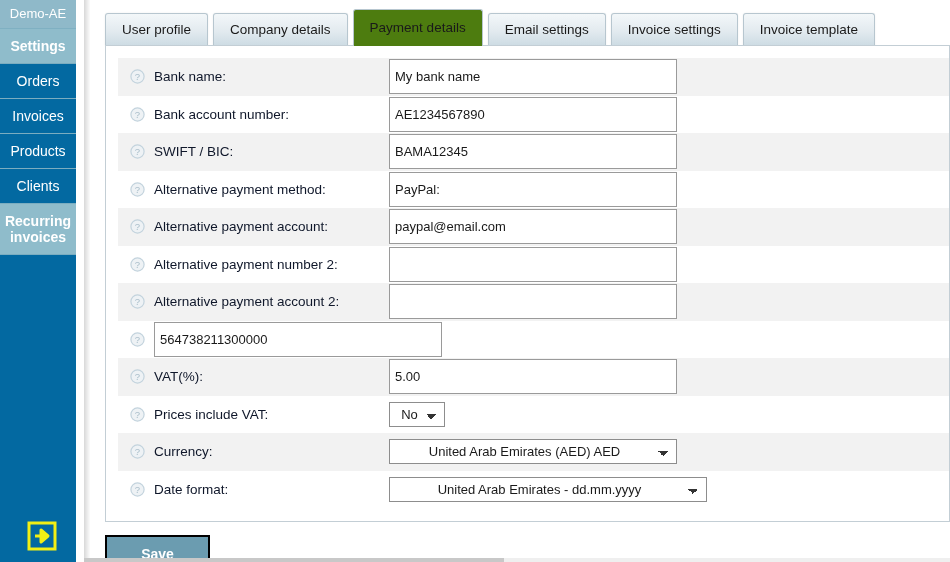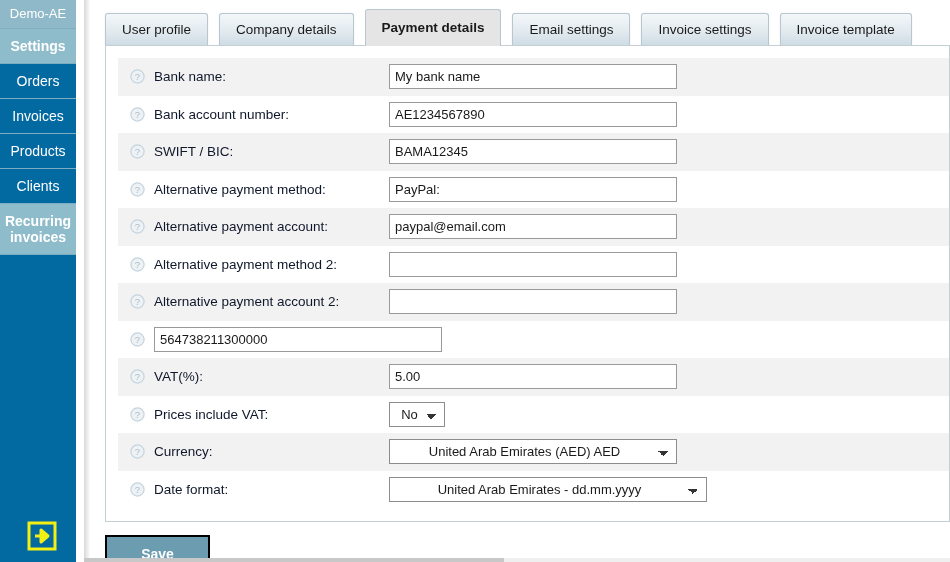--- a/index.html
+++ b/index.html
@@ -83,47 +83,46 @@
 
   
   #tabstrip {
     position: absolute;
     left: 105px;
     top: 10px;
     height: 36px;
     width: 845px;
     display: flex;
     align-items: flex-end;
-    gap: 11px;
+    gap: 5px;
   }
   .tab {
     height: 33px;
     line-height: 32px;
     padding: 0 16px;
     box-sizing: border-box;
     font-size: 13.5px;
     color: #1a1a1a;
     text-align: center;
     border: 1px solid #b7c6cf;
     border-bottom: none;
     border-radius: 3px 3px 0 0;
     background: linear-gradient(to bottom, #f3f7f9 0%, #e2eaef 55%, #ccdbe3 100%);
     white-space: nowrap;
     cursor: pointer;
     position: relative;
     box-shadow: 0 0 2px rgba(0,0,0,0.08);
   }
   .tab.active {
-    background: #e5e5e5;
+    background: #4d7c0f;
     border-color: #b7c6cf;
     height: 37px;
     line-height: 36px;
     z-index: 5;
     box-shadow: none;
-    font-weight: bold;
   }
 
   
   #panel {
     position: absolute;
     left: 105px;
     top: 45px;
     width: 845px;
     height: 477px;
     background: #ffffff;
@@ -154,21 +153,21 @@
   .row-label {
     flex: 0 0 auto;
     width: 235px;
     font-size: 13.5px;
     color: #0f172a;
     white-space: nowrap;
   }
 
   .txt {
     box-sizing: border-box;
-    height: 25px;
+    height: 35px;
     width: 288px;
     border: 1px solid #9a9a9a;
     background: #ffffff;
     font-family: "Liberation Sans", sans-serif;
     font-size: 13px;
     color: #1a1a1a;
     padding: 0 5px;
     outline: none;
   }
   .sel {
@@ -310,21 +309,21 @@
             <text x="7.5" y="11" text-anchor="middle" font-family="Liberation Sans, sans-serif" font-size="9.5" fill="#a8bdc9">?</text>
           </svg></span>
         <span class="row-label">Alternative payment account:</span>
         <input type="text" class="txt" value="paypal@email.com" style="">
       </div>
       <div class="form-row even">
         <span class="help-icon"><svg width="15" height="15" viewBox="0 0 15 15">
             <circle cx="7.5" cy="7.5" r="6.6" fill="#eef2f5" stroke="#c3d3dd" stroke-width="1.2"></circle>
             <text x="7.5" y="11" text-anchor="middle" font-family="Liberation Sans, sans-serif" font-size="9.5" fill="#a8bdc9">?</text>
           </svg></span>
-        <span class="row-label">Alternative payment method 2:</span>
+        <span class="row-label">Alternative payment number 2:</span>
         <input type="text" class="txt" value="" style="">
       </div>
       <div class="form-row odd">
         <span class="help-icon"><svg width="15" height="15" viewBox="0 0 15 15">
             <circle cx="7.5" cy="7.5" r="6.6" fill="#eef2f5" stroke="#c3d3dd" stroke-width="1.2"></circle>
             <text x="7.5" y="11" text-anchor="middle" font-family="Liberation Sans, sans-serif" font-size="9.5" fill="#a8bdc9">?</text>
           </svg></span>
         <span class="row-label">Alternative payment account 2:</span>
         <input type="text" class="txt" value="" style="">
       </div>

